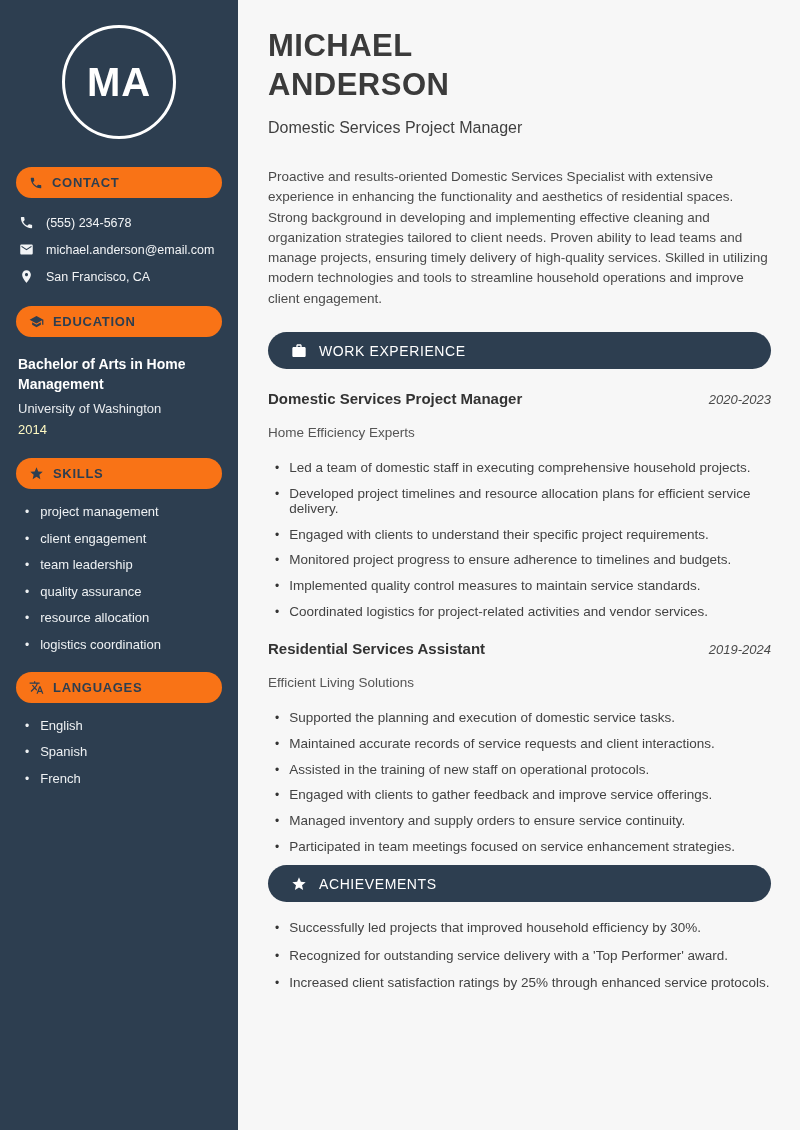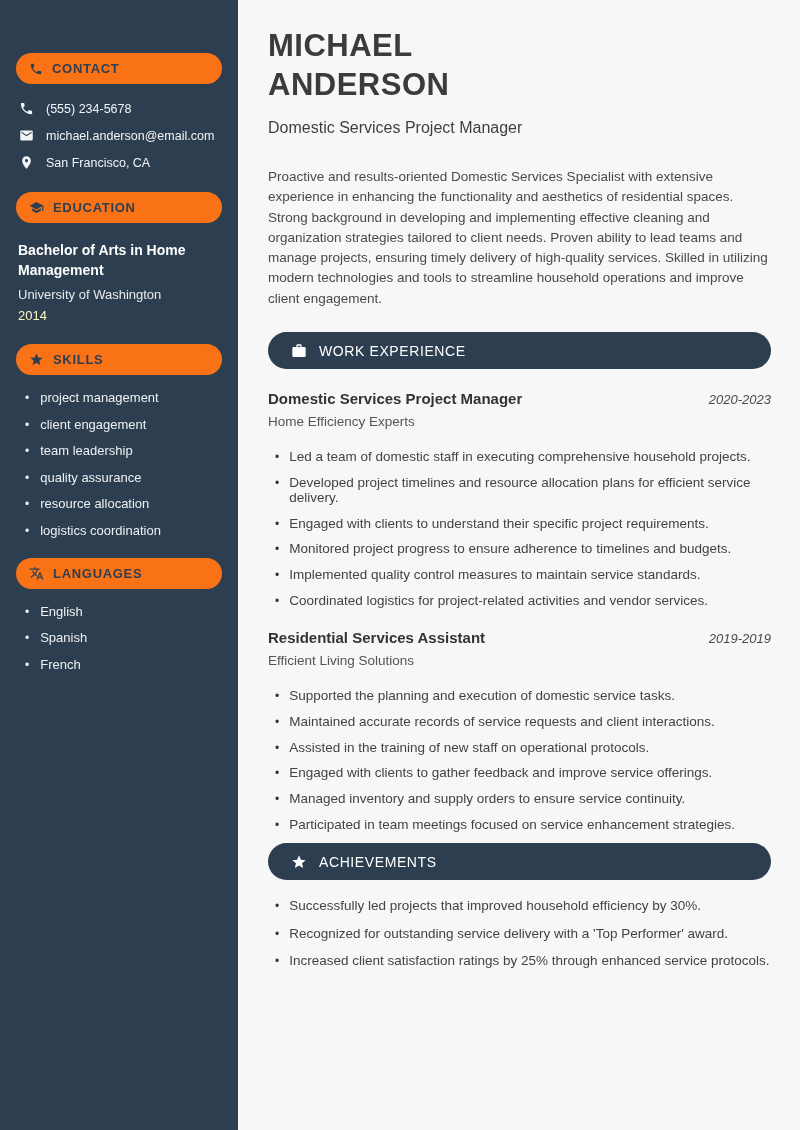--- a/index.html
+++ b/index.html
@@ -85,38 +85,41 @@
     display: flex; align-items: center; gap: 12px;
     padding: 0 23px;
     font-weight: 400; font-size: 14px; letter-spacing: 0.6px;
   }
   .job-header {
     margin-top: 21px;
     display: flex; justify-content: space-between; align-items: baseline;
   }
   .job-name  { font-size: 15px; font-weight: 700; color: #333; }
   .job-dates { font-size: 13px; color: #4a4a4a; font-style: italic; }
-  .company   { margin-top: 7px; font-size: 13.5px; color: #555; }
+  .company   { margin-top: 18px; font-size: 13.5px; color: #555; }
   .exp-list { list-style: none; margin-top: 20px; padding-left: 7px; }
   .exp-list li {
     font-size: 13.5px; color: #434343;
     margin-bottom: 10.8px;
     display: flex; gap: 10px; align-items: baseline;
   }
   .exp-list .dot { font-size: 12px; color: #333; line-height: 1; }
   .ach-list { margin-top: 18px; }
   .ach-list li { margin-bottom: 12.5px; }
 </style>
 </head>
 <body>
 
 <div class="page">
 
   <aside class="sidebar">
 
+    <div class="avatar">
+      <span>MA</span>
+    </div>
 
     <div class="side-pill pill-contact">
       <span class="icon">
         <svg width="14" height="14" viewBox="0 0 24 24" fill="currentColor">
             <path d="M6.62 10.79c1.44 2.83 3.76 5.14 6.59 6.59l2.2-2.2c.27-.27.67-.36 1.02-.24 1.12.37 2.33.57 3.57.57.55 0 1 .45 1 1V20c0 .55-.45 1-1 1-9.39 0-17-7.61-17-17 0-.55.45-1 1-1h3.5c.55 0 1 .45 1 1 0 1.25.2 2.45.57 3.57.11.35.03.74-.25 1.02l-2.2 2.2z"></path>
           </svg>
       </span>
       <span>CONTACT</span>
     </div>
     <ul class="contact-list">
@@ -268,21 +271,21 @@
         <li>
             <span class="dot">•</span>
             <span>Coordinated logistics for project-related activities and vendor services.</span>
           </li>
       </ul>
     </div>
 
     <div class="job">
       <div class="job-header">
         <span class="job-name">Residential Services Assistant</span>
-        <span class="job-dates">2019-2019</span>
+        <span class="job-dates">2019-2024</span>
       </div>
       <div class="company">Efficient Living Solutions</div>
       <ul class="exp-list">
         <li>
             <span class="dot">•</span>
             <span>Supported the planning and execution of domestic service tasks.</span>
           </li>
         <li>
             <span class="dot">•</span>
             <span>Maintained accurate records of service requests and client interactions.</span>

